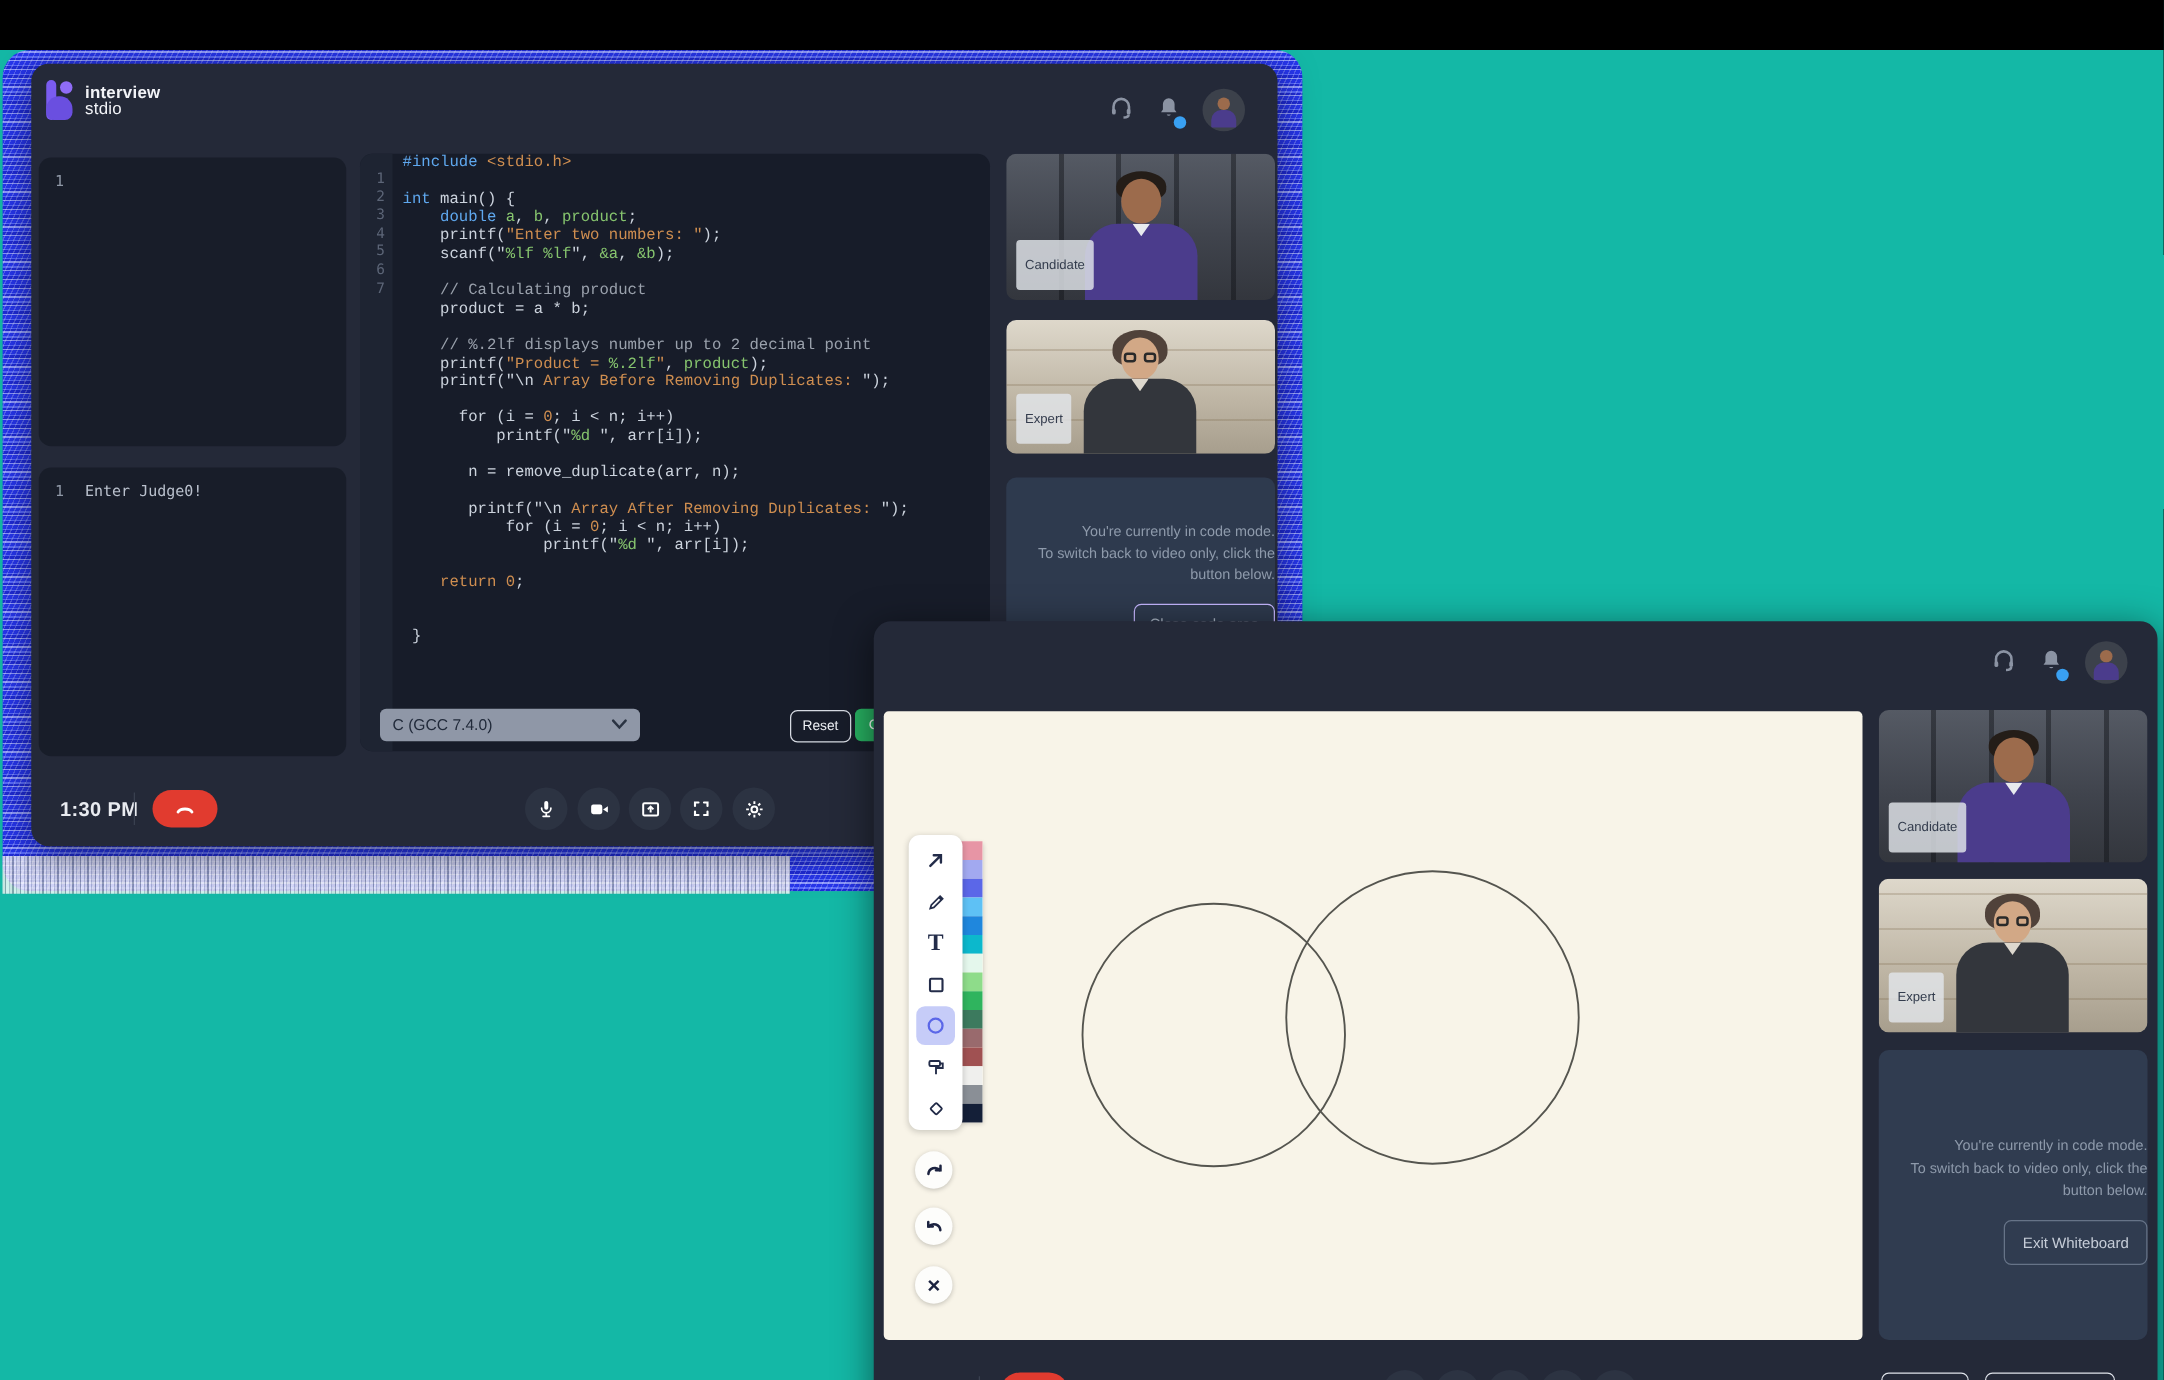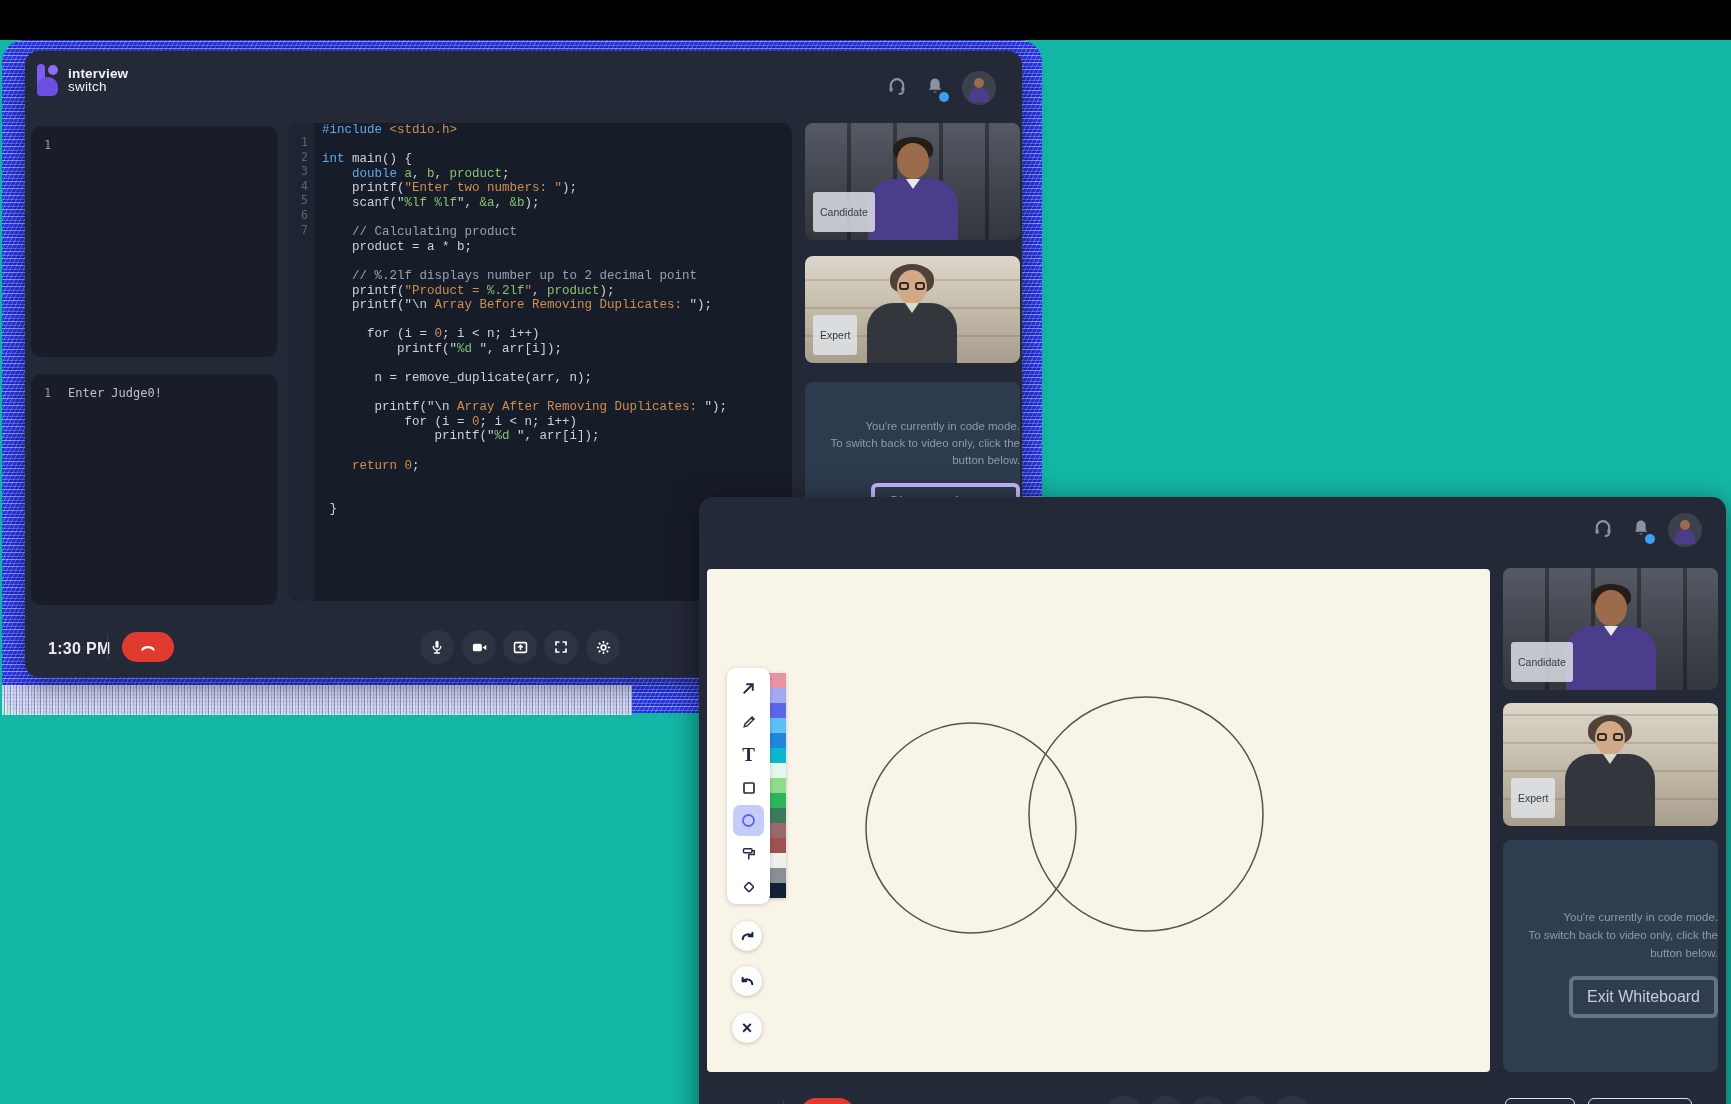--- a/index.html
+++ b/index.html
@@ -69,22 +69,22 @@
       linear-gradient(180deg,#ded8cb 0%,#beb5a4 60%,#a79e8d 100%);}
   .p-hair{position:absolute;border-radius:50% 50% 40% 40%;}
   .p-head{position:absolute;border-radius:50%;}
   .p-glasses{position:absolute;width:26px;height:8px;}
   .p-glasses i{position:absolute;top:0;width:10px;height:8px;border:2px solid #2a2a2a;border-radius:3px;box-sizing:border-box;}
   .p-glasses i.r{right:0;}
   .p-body{position:absolute;border-radius:26px 26px 0 0;}
   .p-collar{position:absolute;background:#e8eaee;width:14px;height:10px;clip-path:polygon(50% 100%,0 0,100% 0);}
   .mode-panel{position:absolute;width:215px;border-radius:8px;background:#2e3a4e;text-align:right;
     color:#8e9aab;font-size:11.5px;line-height:17px;box-sizing:border-box;}
-  .mode-btn{display:inline-block;margin-top:14px;border:4px solid #c4b5fd;border-radius:6px;
-    padding:7px 12px;color:#a9b4c3;font-size:16px;cursor:pointer;background:transparent;}
+  .mode-btn{display:inline-block;margin-top:14px;border:1px solid #c4b5fd;border-radius:6px;
+    padding:7px 12px;color:#a9b4c3;font-size:12px;cursor:pointer;background:transparent;}
   .w2 .mode-panel{background:#303c50;}
   .w2 .mode-btn{color:#c6cdd8;border-color:#667387;padding:8px 14px;}
   
   .ftime{position:absolute;color:#e9ebf0;font-size:16px;font-weight:bold;letter-spacing:.3px;}
   .fdiv{position:absolute;width:1px;height:26px;background:#39404f;}
   .btn-hang{position:absolute;border-radius:16px;background:#e13b2f;display:flex;align-items:center;justify-content:center;cursor:pointer;}
   .cbtn{position:absolute;width:34px;height:34px;border-radius:50%;background:#2c3342;display:flex;align-items:center;justify-content:center;cursor:pointer;}
   .w2 .cbtn{width:36px;height:36px;}
   .btn-mode{position:absolute;height:30px;border-radius:6px;display:flex;align-items:center;justify-content:center;
     gap:7px;font-size:12px;color:#fff;cursor:pointer;box-sizing:border-box;}
@@ -116,21 +116,21 @@
   <div class="win win-code w1">
 
     <div class="logo">
       <div class="logo-mark">
         <div class="stem"></div>
           <div class="dot"></div>
           <div class="arch"></div>
       </div>
       <div class="logo-text">
         <div class="l1">interview</div>
-        <div class="l2">switch</div>
+        <div class="l2">stdio</div>
       </div>
     </div>
 
     <div class="hdr-icons w1">
       <span>
         <svg width="22" height="22" viewBox="0 0 16 16" fill="none" stroke="#8b93a3" stroke-width="1.5">
           <path d="M3.5 9.5 V7.5 a4.5 4.5 0 0 1 9 0 V9.5"></path>
           <rect x="2.6" y="8.7" width="2.2" height="3.4" rx="1.1" fill="#8b93a3" stroke="none"></rect>
           <rect x="11.2" y="8.7" width="2.2" height="3.4" rx="1.1" fill="#8b93a3" stroke="none"></rect>
           <path d="M12.3 12 q0 1.8 -3 1.8"></path>
@@ -161,20 +161,32 @@
       <div class="gutter" id="code-gutter">
           <div>1</div>
           <div>2</div>
           <div>3</div>
           <div>4</div>
           <div>5</div>
           <div>6</div>
           <div>7</div>
         </div>
       <div class="code-lines" id="code-lines"><div class="cl"><span class="tk-kw">#include</span><span class="tk-pl"> </span><span class="tk-str">&lt;stdio.h&gt;</span></div><div class="cl"></div><div class="cl"><span class="tk-kw">int</span><span class="tk-pl"> main() {</span></div><div class="cl"><span class="tk-pl">    </span><span class="tk-kw">double</span><span class="tk-id"> a</span><span class="tk-pl">, </span><span class="tk-id">b</span><span class="tk-pl">, </span><span class="tk-id">product</span><span class="tk-pl">;</span></div><div class="cl"><span class="tk-pl">    printf(</span><span class="tk-str">"Enter two numbers: "</span><span class="tk-pl">);</span></div><div class="cl"><span class="tk-pl">    scanf("</span><span class="tk-id">%lf %lf</span><span class="tk-pl">", </span><span class="tk-id">&amp;a</span><span class="tk-pl">, </span><span class="tk-id">&amp;b</span><span class="tk-pl">);</span></div><div class="cl"></div><div class="cl"><span class="tk-cm">    // Calculating product</span></div><div class="cl"><span class="tk-pl">    product = a * b;</span></div><div class="cl"></div><div class="cl"><span class="tk-cm">    // %.2lf displays number up to 2 decimal point</span></div><div class="cl"><span class="tk-pl">    printf(</span><span class="tk-str">"Product = </span><span class="tk-id">%.2lf</span><span class="tk-str">"</span><span class="tk-pl">, </span><span class="tk-id">product</span><span class="tk-pl">);</span></div><div class="cl"><span class="tk-pl">    printf("\n </span><span class="tk-str">Array Before Removing Duplicates: </span><span class="tk-pl">");</span></div><div class="cl"></div><div class="cl"><span class="tk-pl">      for (i = </span><span class="tk-num">0</span><span class="tk-pl">; i &lt; n; i++)</span></div><div class="cl"><span class="tk-pl">          printf("</span><span class="tk-id">%d</span><span class="tk-pl"> ", arr[i]);</span></div><div class="cl"></div><div class="cl"><span class="tk-pl">       n = remove_duplicate(arr, n);</span></div><div class="cl"></div><div class="cl"><span class="tk-pl">       printf("\n </span><span class="tk-str">Array After Removing Duplicates: </span><span class="tk-pl">");</span></div><div class="cl"><span class="tk-pl">           for (i = </span><span class="tk-num">0</span><span class="tk-pl">; i &lt; n; i++)</span></div><div class="cl"><span class="tk-pl">               printf("</span><span class="tk-id">%d</span><span class="tk-pl"> ", arr[i]);</span></div><div class="cl"></div><div class="cl"><span class="tk-pl">    </span><span class="tk-str">return </span><span class="tk-num">0</span><span class="tk-pl">;</span></div><div class="cl"></div><div class="cl"></div><div class="cl"><span class="tk-pl"> }</span></div></div>
+      <div class="lang-row">
+        <div class="lang-select">
+          <span>C (GCC 7.4.0)</span>
+          <span class="chev">
+            <svg width="13" height="9" viewBox="0 0 13 9" fill="none" stroke="#2a3342" stroke-width="2" stroke-linecap="round">
+                <path d="M1.5 1.5 L6.5 7 L11.5 1.5"></path>
+              </svg>
+          </span>
+        </div>
+        <div class="btn-reset">Reset</div>
+        <div class="btn-compile">Compile and Run</div>
+      </div>
     </div>
 
     <div class="vcol-thumb" style="left:780px;top:72px;height:117px;">
       <div class="scene cand">
         <div class="p-hair" style="left:88px;top:14px;width:40px;height:24px;background:#241d18;"></div>
         <div class="p-head" style="left:92px;top:20px;width:32px;height:36px;background:#9c6b4c;"></div>
         <div class="p-body" style="left:63px;top:56px;width:90px;height:61px;background:#4b3c8c;"></div>
         <div class="p-collar" style="left:101px;top:56px;"></div>
       </div>
       <span class="thumb-label">Candidate</span>

